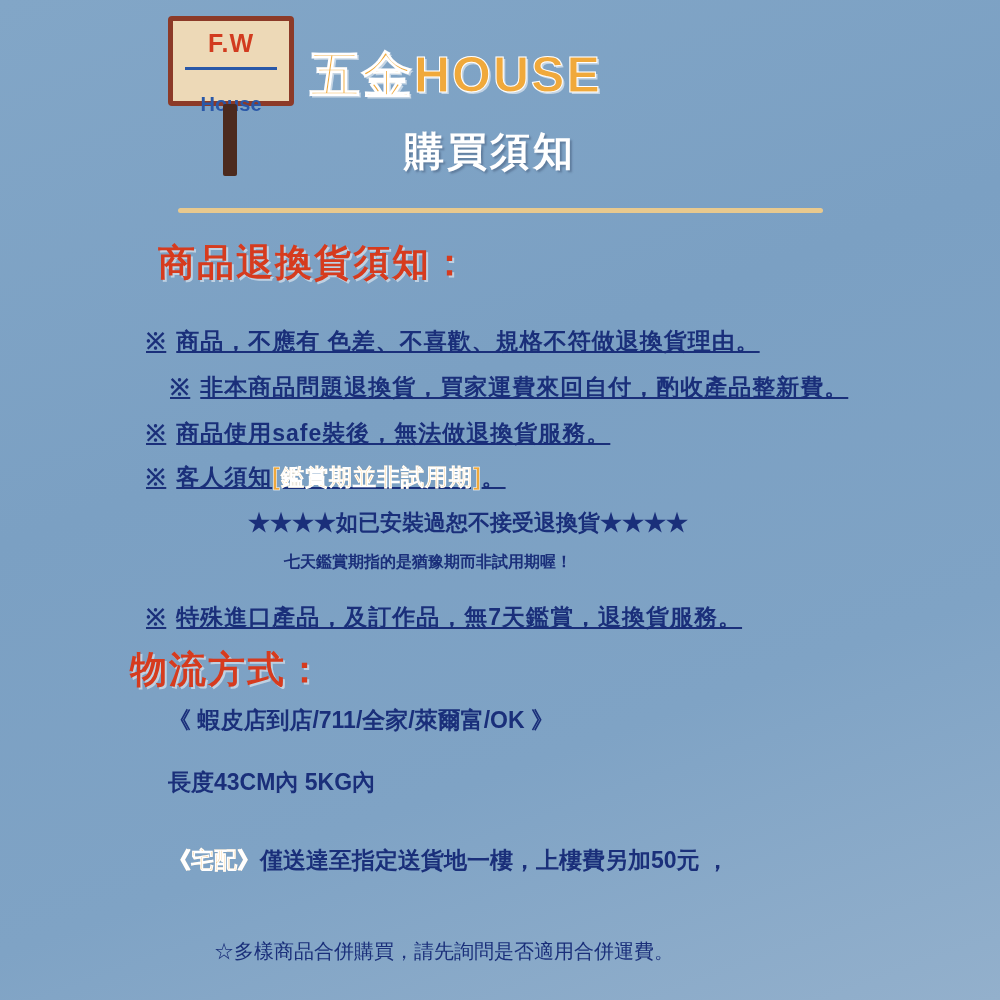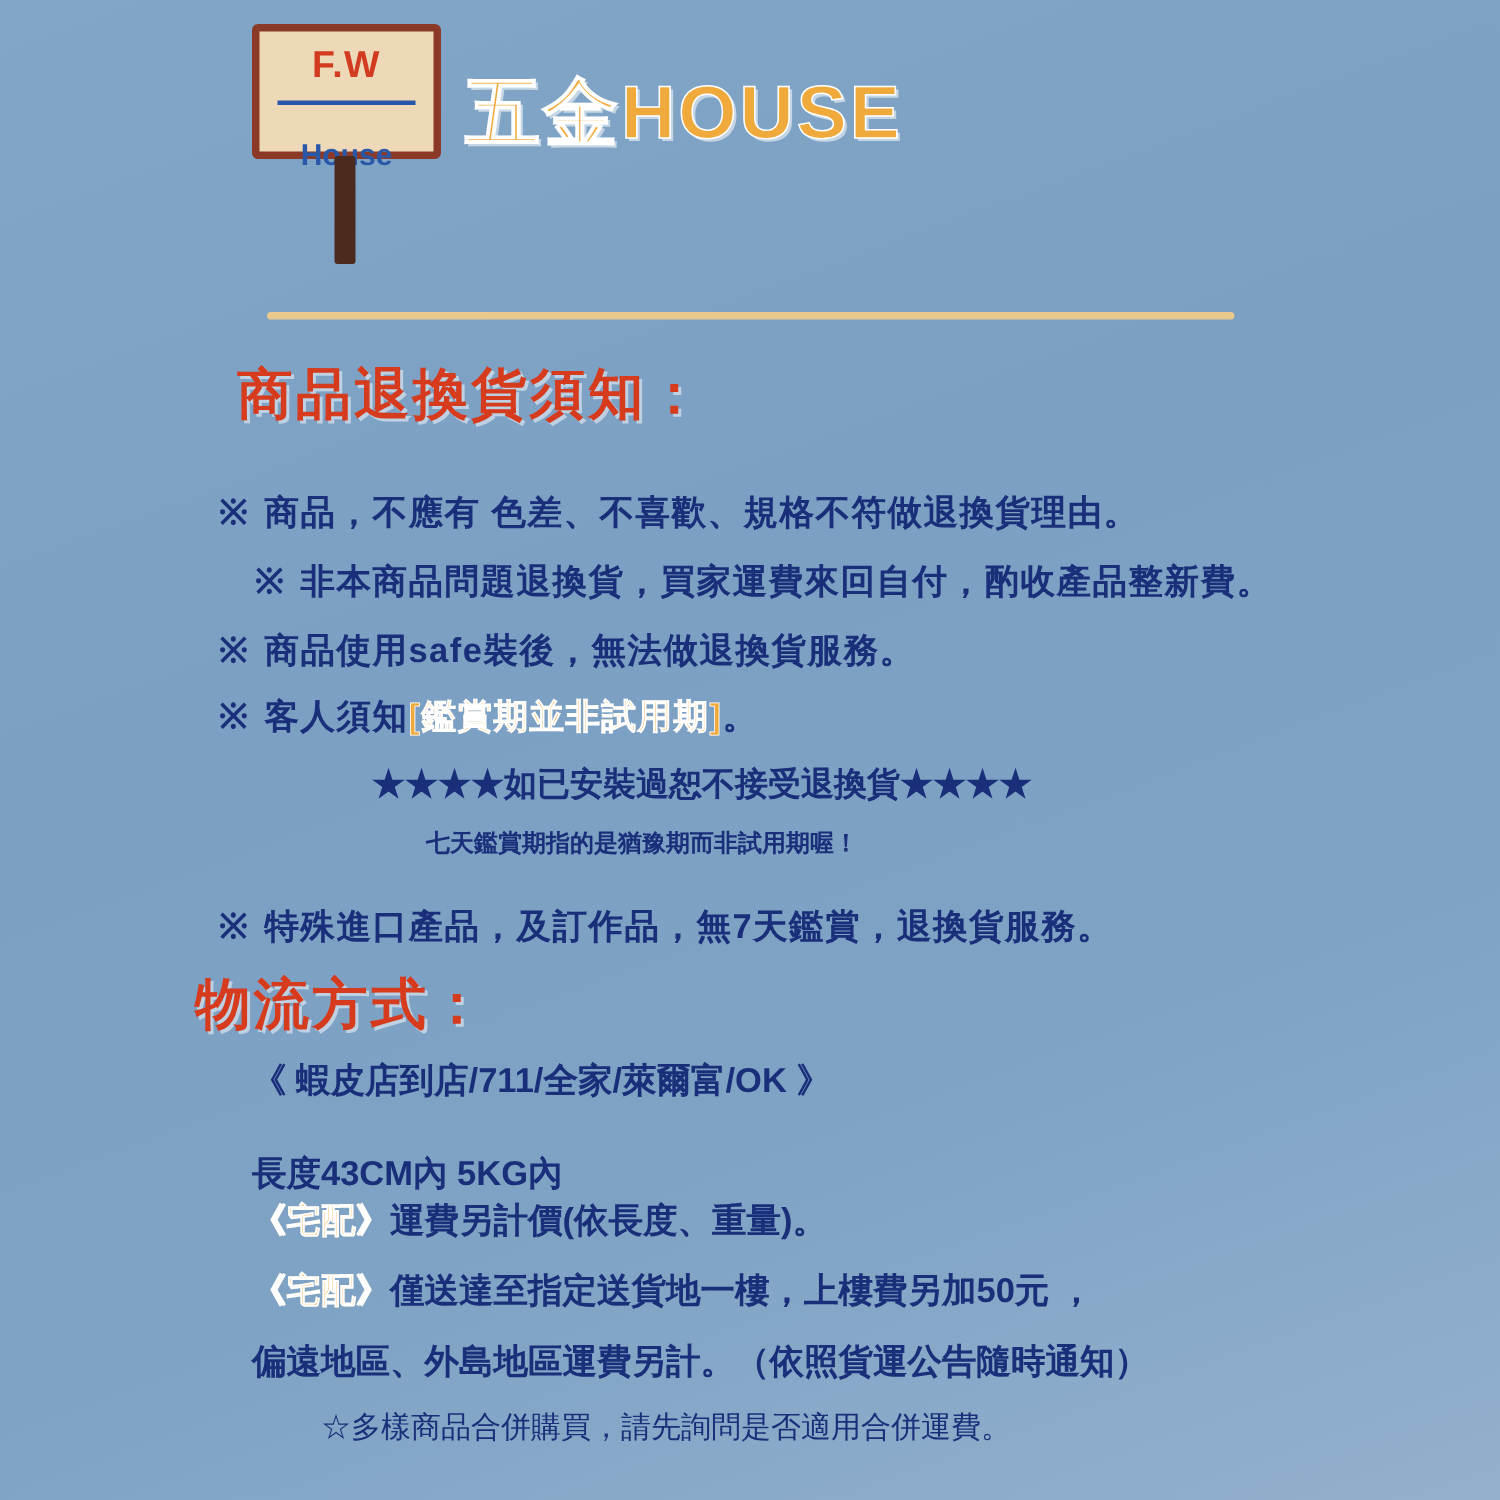--- a/index.html
+++ b/index.html
@@ -139,20 +139,21 @@
 
   .line {
     position: absolute;
     color: #1a2f7a;
     font-weight: bold;
     white-space: nowrap;
   }
   .bullet-line {
     font-size: 23px;
     letter-spacing: 1px;
+    text-decoration: underline;
   }
   .mark {
     color: #1a2f7a;
     margin-right: 10px;
   }
   .orange-em {
     color: #f0a93b;
     -webkit-text-stroke: 0.5px #ffffff;
   }
 
@@ -179,20 +180,21 @@
   <div class="header">
     <div class="signboard">
       <div class="sign-plate">
         <div class="sign-top">F.W</div>
         <div class="sign-line"></div>
         <div class="sign-bottom">House</div>
       </div>
       <div class="sign-post"></div>
     </div>
     <div class="title-main">五金HOUSE</div>
+    <div class="title-sub">購買須知</div>
   </div>
   <div class="rule"></div>
 
   <div class="section-title" id="returns-heading">商品退換貨須知：</div>
 
   <div class="line bullet-line l1">
     <span class="mark">※</span><span>商品，不應有 色差、不喜歡、規格不符做退換貨理由。</span>
   </div>
   <div class="line bullet-line l2">
     <span class="mark">※</span><span>非本商品問題退換貨，買家運費來回自付，酌收產品整新費。</span>
@@ -206,22 +208,18 @@
   <div class="line l5">★★★★如已安裝過恕不接受退換貨★★★★</div>
   <div class="line l6">七天鑑賞期指的是猶豫期而非試用期喔！</div>
   <div class="line bullet-line l7">
     <span class="mark">※</span><span>特殊進口產品，及訂作品，無7天鑑賞，退換貨服務。</span>
   </div>
 
   <div class="section-title" id="logistics-heading">物流方式：</div>
 
   <div class="line g1">《 蝦皮店到店/711/全家/萊爾富/OK 》</div>
   <div class="line g2">長度43CM內 5KG內</div>
-  <div class="line g3">
-    <span class="orange-em">《宅配》</span><span>運費另計價(依長度、重量)。</span>
-  </div>
   <div class="line g4">
     <span class="orange-em">《宅配》</span><span>僅送達至指定送貨地一樓，上樓費另加50元 ，</span>
   </div>
-  <div class="line g5">偏遠地區、外島地區運費另計。（依照貨運公告隨時通知）</div>
   <div class="line g6">☆多樣商品合併購買，請先詢問是否適用合併運費。</div>
 
 </div>
 
 </body></html>

